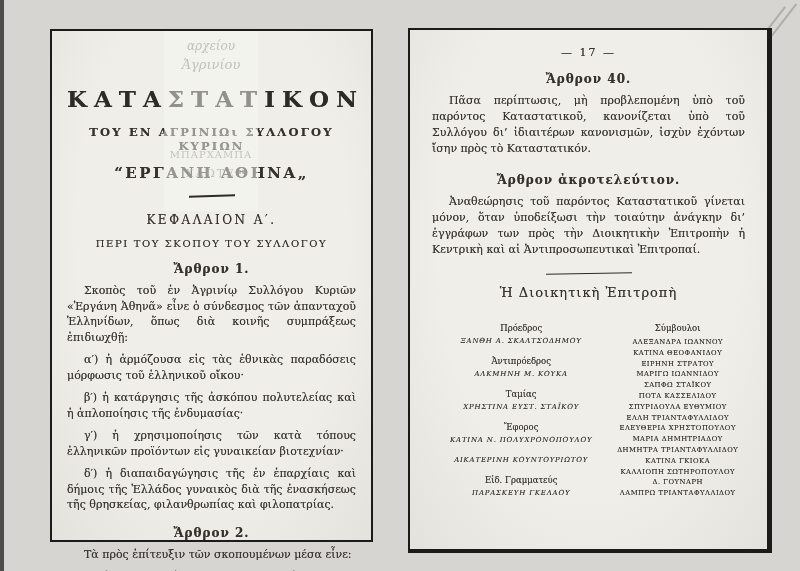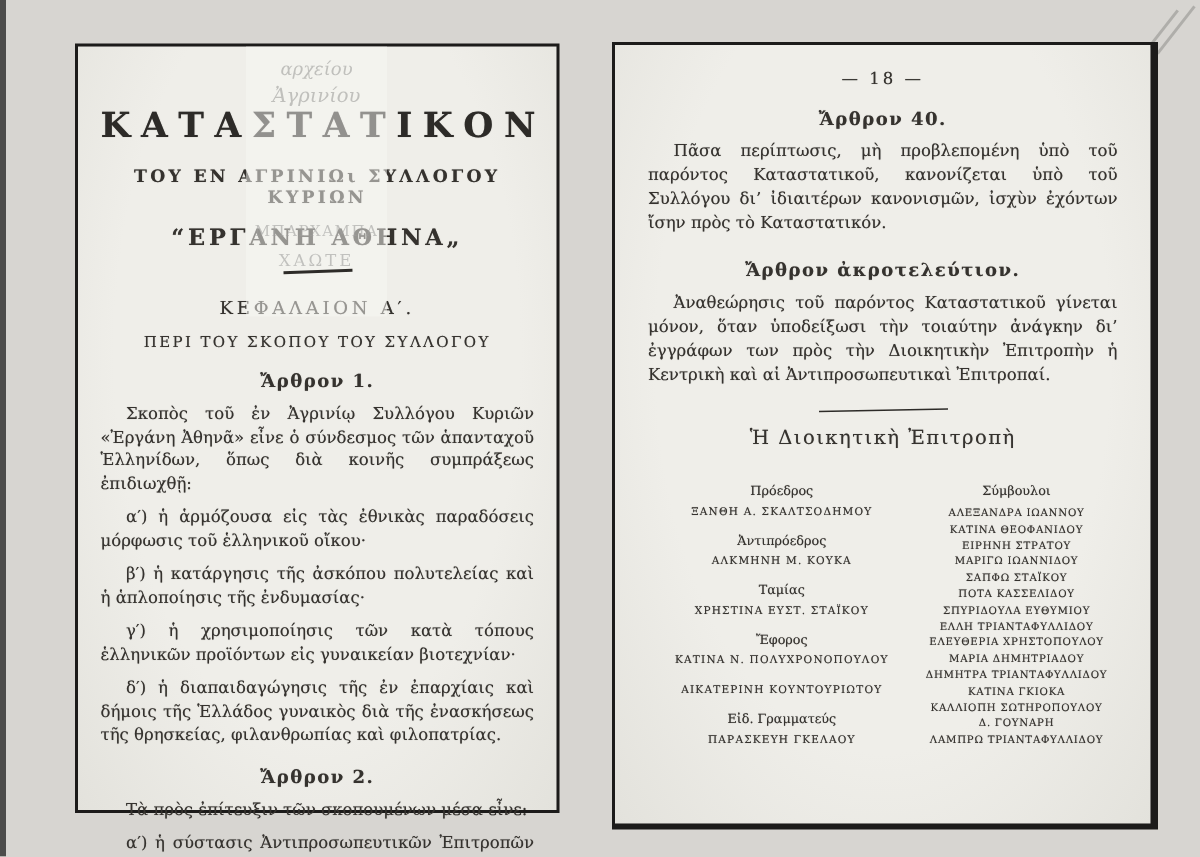--- a/index.html
+++ b/index.html
@@ -21,21 +21,21 @@
   .page{
     position:absolute;background:#ecebe6;
     background:radial-gradient(ellipse at 50% 40%, #efeee9 60%, #e3e2dc 100%);
     color:#35322e;
     text-shadow:0 0 .5px rgba(50,48,45,.55);
     box-sizing:border-box;
   }
   .page-left{
     left:50px;top:29px;width:323px;height:513px;
     border:2px solid #1c1b1a;
-    padding:1px 15px;
+    padding:16px 15px;
   }
   .page-right{
     left:408px;top:28px;width:364px;height:525px;
     border:2px solid #1c1b1a;border-right-width:5px;border-bottom-width:4px;
     padding:0 22px;
   }
   
   .watermark{
     position:absolute;left:112px;top:0;width:94px;height:180px;
     background:rgba(248,247,244,.5);pointer-events:none;
@@ -91,21 +91,21 @@
   }
   .committee-head{
     margin-top:11px;text-align:center;font-size:13px;letter-spacing:1px;
   }
   .committee{
     display:flex;margin-top:22px;
   }
   .officers{flex:0 0 57%;}
   .officer{margin-bottom:7px;text-align:center;}
   .officer .role{font-size:8.5px;line-height:13px;}
-  .officer .oname{font-size:7px;line-height:13px;letter-spacing:.8px;}
+  .officer .oname{font-size:7px;line-height:13px;letter-spacing:.8px;font-style:italic;}
   .council{flex:1;}
   .council-head{
     font-size:8.5px;line-height:12px;text-align:center;margin-bottom:3px;
   }
   .c-name{
     font-size:6.8px;line-height:10.8px;letter-spacing:.5px;text-align:center;
     white-space:nowrap;
   }
 </style>
 </head>
@@ -136,21 +136,21 @@
   <p class="body-par">β′) ἡ κατάργησις τῆς ἀσκόπου πολυτελείας καὶ ἡ ἁπλοποίησις τῆς ἐνδυμασίας·</p>
   <p class="body-par">γ′) ἡ χρησιμοποίησις τῶν κατὰ τόπους ἑλληνικῶν προϊόντων εἰς γυναικείαν βιοτεχνίαν·</p>
   <p class="body-par">δ′) ἡ διαπαιδαγώγησις τῆς ἐν ἐπαρχίαις καὶ δήμοις τῆς Ἑλλάδος γυναικὸς διὰ τῆς ἐνασκήσεως τῆς θρησκείας, φιλανθρωπίας καὶ φιλοπατρίας.</p>
 
   <div class="article-head">Ἄρθρον 2.</div>
   <p class="body-par">Τὰ πρὸς ἐπίτευξιν τῶν σκοπουμένων μέσα εἶνε:</p>
   <p class="body-par">α′) ἡ σύστασις Ἀντιπροσωπευτικῶν Ἐπιτροπῶν πανταχοῦ ἔνθα ὑπάρχουσι Τακτικὰ τοῦ Συλλόγου μέλη·</p>
 </div>
 
 <div class="page page-right">
-  <div class="pageno">— 18 —</div>
+  <div class="pageno">— 17 —</div>
 
   <div class="article-head">Ἄρθρον 40.</div>
   <p class="body-par">Πᾶσα περίπτωσις, μὴ προβλεπομένη ὑπὸ τοῦ παρόντος Καταστατικοῦ, κανονίζεται ὑπὸ τοῦ Συλλόγου δι’ ἰδιαιτέρων κανονισμῶν, ἰσχὺν ἐχόντων ἴσην πρὸς τὸ Καταστατικόν.</p>
 
   <div class="article-head" style="margin-top:16px;">Ἄρθρον ἀκροτελεύτιον.</div>
   <p class="body-par">Ἀναθεώρησις τοῦ παρόντος Καταστατικοῦ γίνεται μόνον, ὅταν ὑποδείξωσι τὴν τοιαύτην ἀνάγκην δι’ ἐγγράφων των πρὸς τὴν Διοικητικὴν Ἐπιτροπὴν ἡ Κεντρικὴ καὶ αἱ Ἀντιπροσωπευτικαὶ Ἐπιτροπαί.</p>
 
 
   <div class="divider"></div>
 

